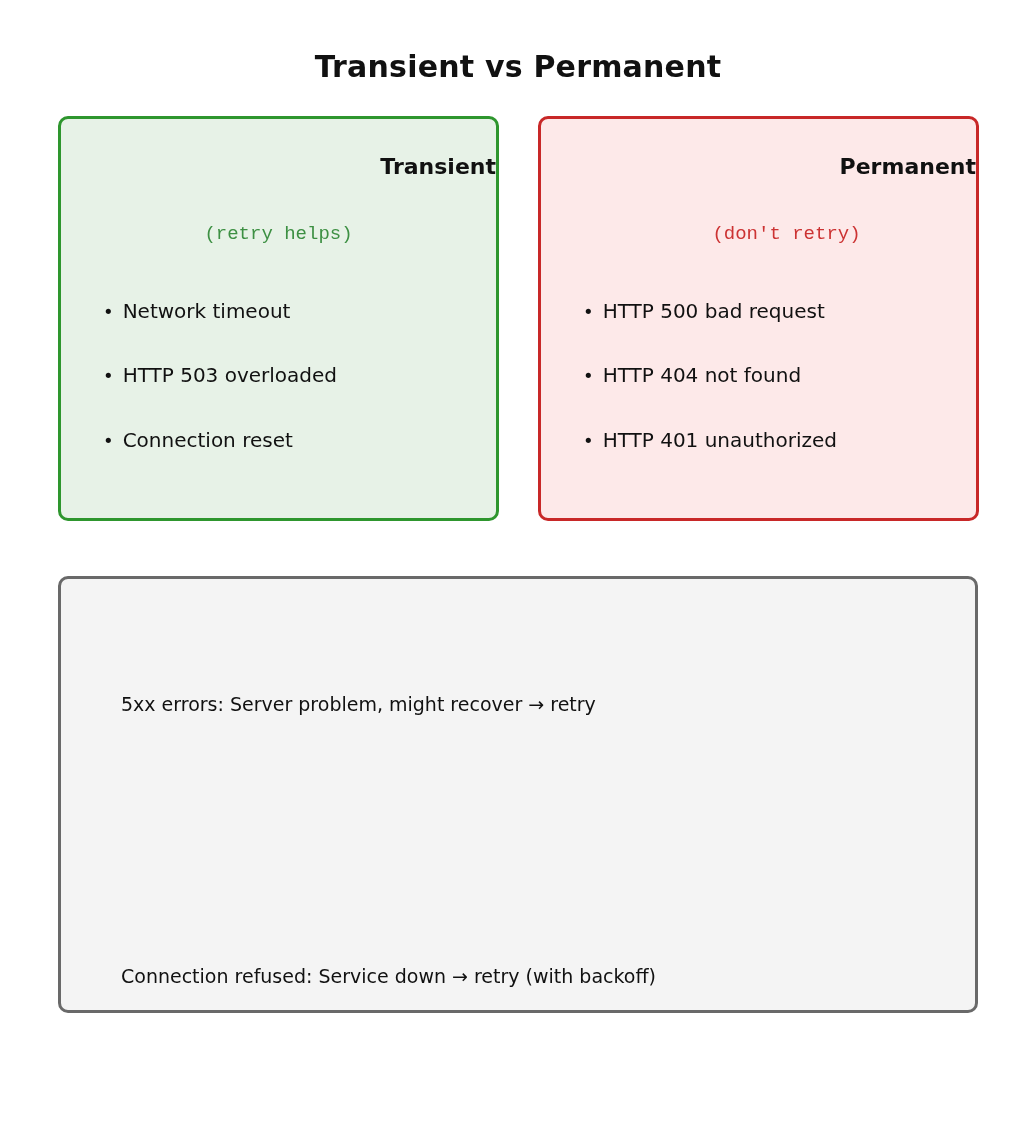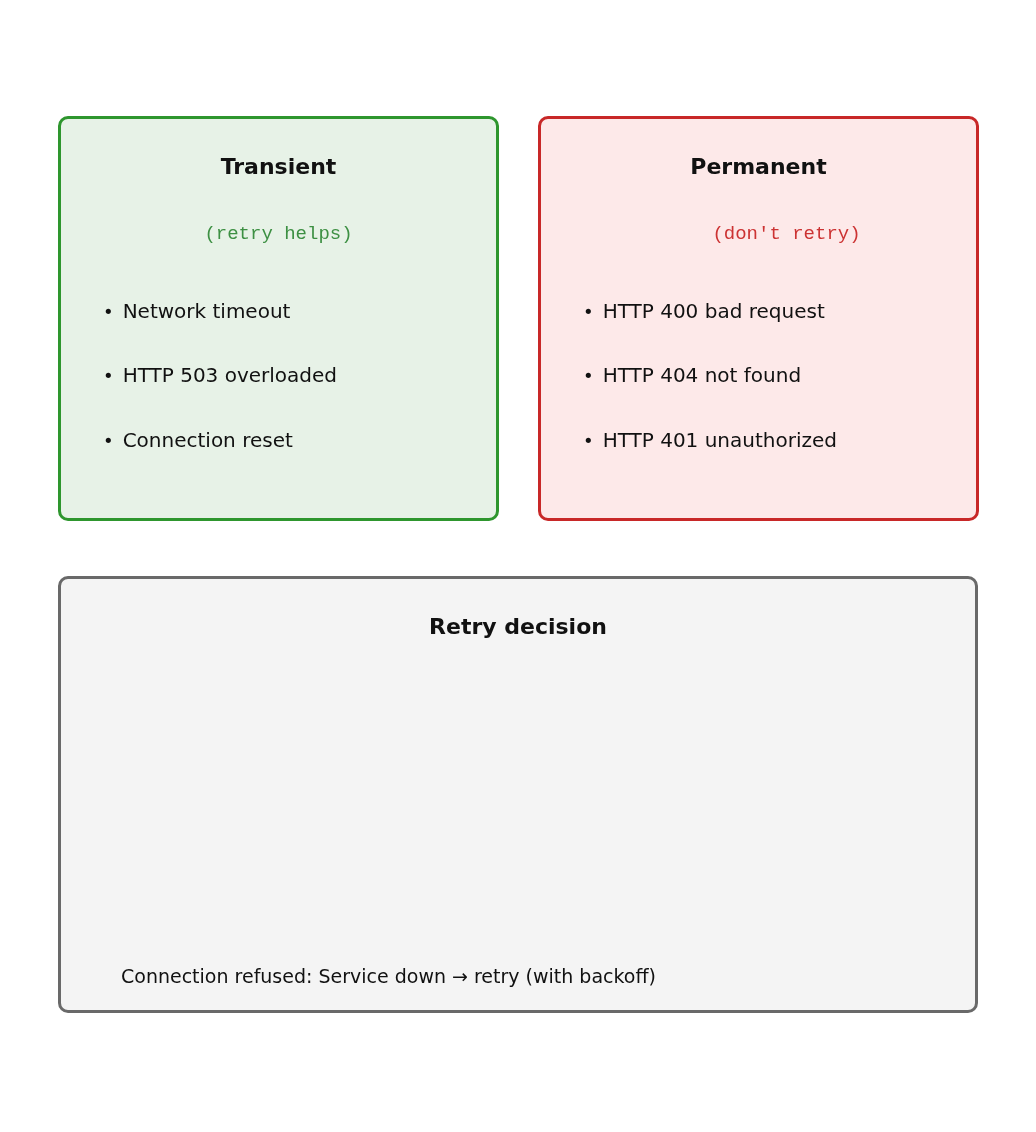--- a/index.html
+++ b/index.html
@@ -40,21 +40,21 @@
   .card-red {
     left: 538px;
     background: var(--red-bg, #fde9e9);
     border-color: var(--red-border, #c82828);
   }
   .card-heading {
     position: absolute;
     top: 47px;
     left: 0;
     width: 100%;
-    text-align: center;
+    text-align: right;
     transform: translateY(-50%);
     font-size: 22px;
     font-weight: bold;
   }
   .card-subtitle {
     position: absolute;
     top: 115px;
     left: 0;
     width: 100%;
     text-align: center;
@@ -109,20 +109,21 @@
   .rule-0 { top: 125px; }
   .rule-1 { top: 201px; }
   .rule-2 { top: 278px; }
   .rule-3 { top: 354px; margin-top: 43px; }
 </style>
 </head>
 <body>
 
 <div class="canvas">
 
+  <div class="title">Transient vs Permanent</div>
 
   <section class="card card-green">
     <div class="card-heading">Transient</div>
     <div class="card-subtitle subtitle-green">(retry helps)</div>
     <div class="bullet-row row-0">
       <span class="bullet-dot">•</span>
       <span class="bullet-text">Network timeout</span>
     </div>
     <div class="bullet-row row-1">
       <span class="bullet-dot">•</span>
@@ -132,30 +133,30 @@
       <span class="bullet-dot">•</span>
       <span class="bullet-text">Connection reset</span>
     </div>
   </section>
 
   <section class="card card-red">
     <div class="card-heading">Permanent</div>
     <div class="card-subtitle subtitle-red">(don't retry)</div>
     <div class="bullet-row row-0">
       <span class="bullet-dot">•</span>
-      <span class="bullet-text">HTTP 400 bad request</span>
+      <span class="bullet-text">HTTP 500 bad request</span>
     </div>
     <div class="bullet-row row-1">
       <span class="bullet-dot">•</span>
       <span class="bullet-text">HTTP 404 not found</span>
     </div>
     <div class="bullet-row row-2">
       <span class="bullet-dot">•</span>
       <span class="bullet-text">HTTP 401 unauthorized</span>
     </div>
   </section>
 
   <section class="panel">
-    <div class="panel-heading">Retry decision</div>
+    <div class="rule-row rule-0">5xx errors: Server problem, might recover → retry</div>
     <div class="rule-row rule-3">Connection refused: Service down → retry (with backoff)</div>
   </section>
 
 </div>
 
 </body></html>

